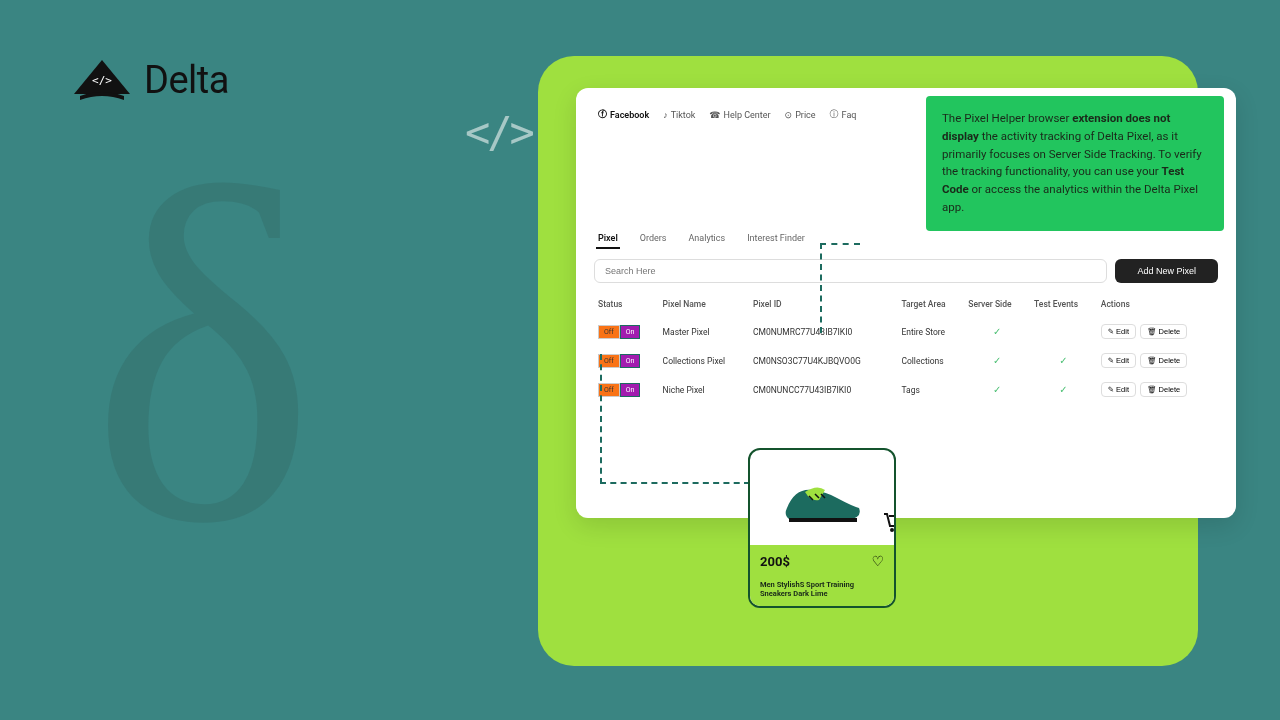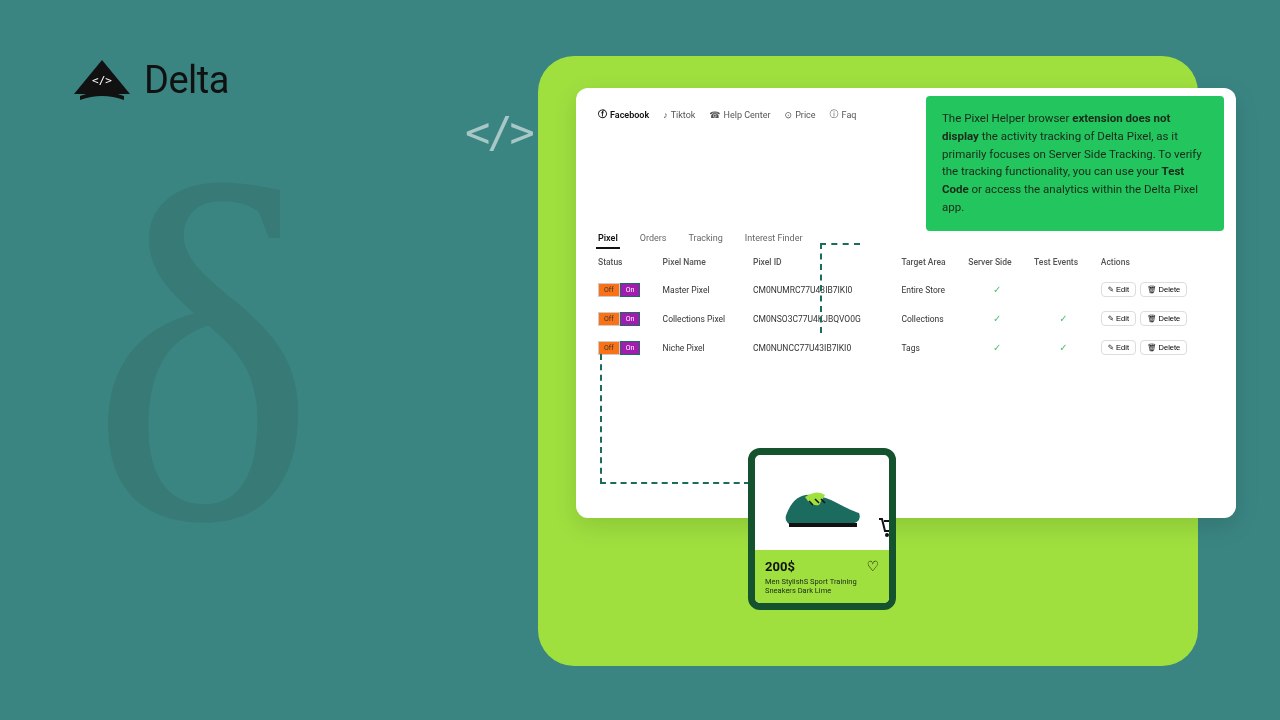--- a/index.html
+++ b/index.html
@@ -87,31 +87,31 @@
     position: absolute; left: 820px; top: 243px; width: 40px; height: 90px;
     border-left: 2px dashed #1c6b5f; border-top: 2px dashed #1c6b5f; z-index: 4;
   }
   .dash2 {
     position: absolute; left: 600px; top: 354px; width: 150px; height: 130px;
     border-left: 2px dashed #1c6b5f; border-bottom: 2px dashed #1c6b5f; z-index: 4;
   }
   
   .product {
     position: absolute; left: 748px; top: 448px; width: 148px;
-    background: #fff; border: 7px solid #14532d; border-radius: 12px;
+    background: #fff; border: 2px solid #14532d; border-radius: 12px;
     z-index: 6; overflow: hidden;
   }
   .product .img { height: 95px; display: flex; align-items: center; justify-content: center; position: relative; }
   .product .cart {
     position: absolute; right: -16px; top: 54px; width: 30px; height: 30px;
   }
   .product .meta { background: #9fe03f; padding: 8px 10px; }
   .product .pricehead { display: flex; justify-content: space-between; align-items: center; }
   .product .price { font-size: 13px; font-weight: 700; color: #111; }
-  .product .desc { font-size: 7.5px; font-weight: 400; color: #1a2a1a; margin-top: 3px; line-height: 1.2; }
+  .product .desc { font-size: 7.5px; font-weight: 700; color: #1a2a1a; margin-top: 11px; line-height: 1.2; }
 </style>
 </head>
 <body>
 
 <div class="delta-bg">δ</div>
 
 <div class="logo-wrap">
   <div class="logo-mark">
     <svg viewBox="0 0 64 44" width="64" height="44">
       <path d="M32 2 L60 36 L4 36 Z" fill="#111"></path>
@@ -149,24 +149,28 @@
       </div>
     <div class="item">
         <span>ⓘ</span>
         <span>Faq</span>
       </div>
   </div>
 
   <div class="tabs">
     <div class="tab active">Pixel</div>
     <div class="tab">Orders</div>
-    <div class="tab">Tracking</div>
+    <div class="tab">Analytics</div>
     <div class="tab">Interest Finder</div>
   </div>
 
+  <div class="searchrow">
+    <input placeholder="Search Here" style="">
+    <button class="addbtn">Add New Pixel</button>
+  </div>
 
   <table>
     <thead>
       <tr>
         <th>Status</th>
         <th>Pixel Name</th>
         <th>Pixel ID</th>
         <th>Target Area</th>
         <th>Server Side</th>
         <th>Test Events</th>

